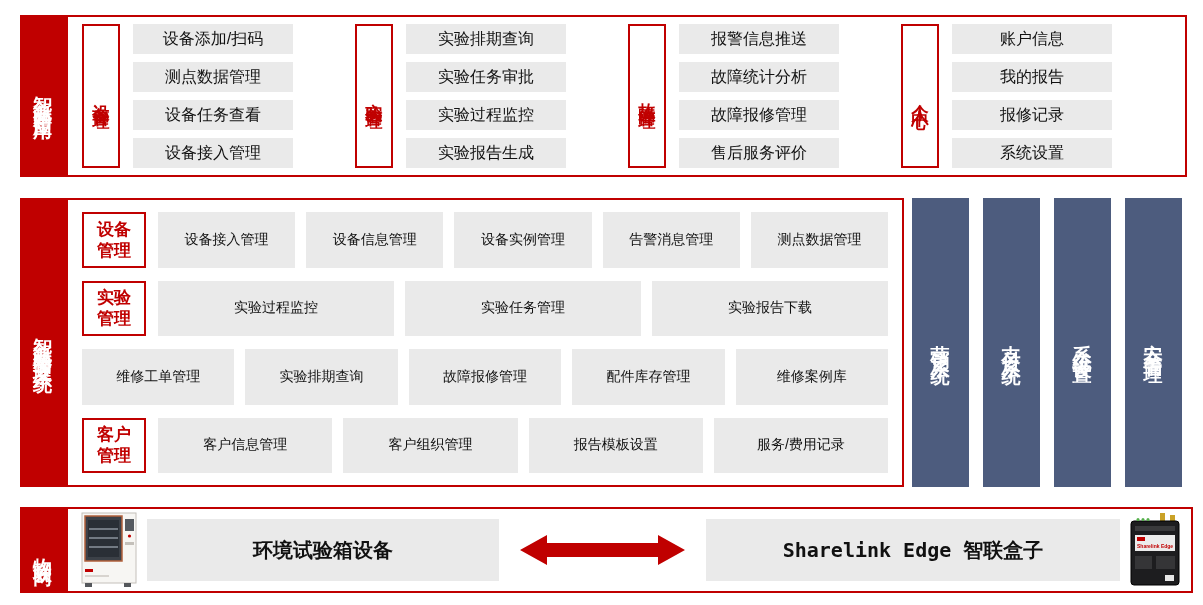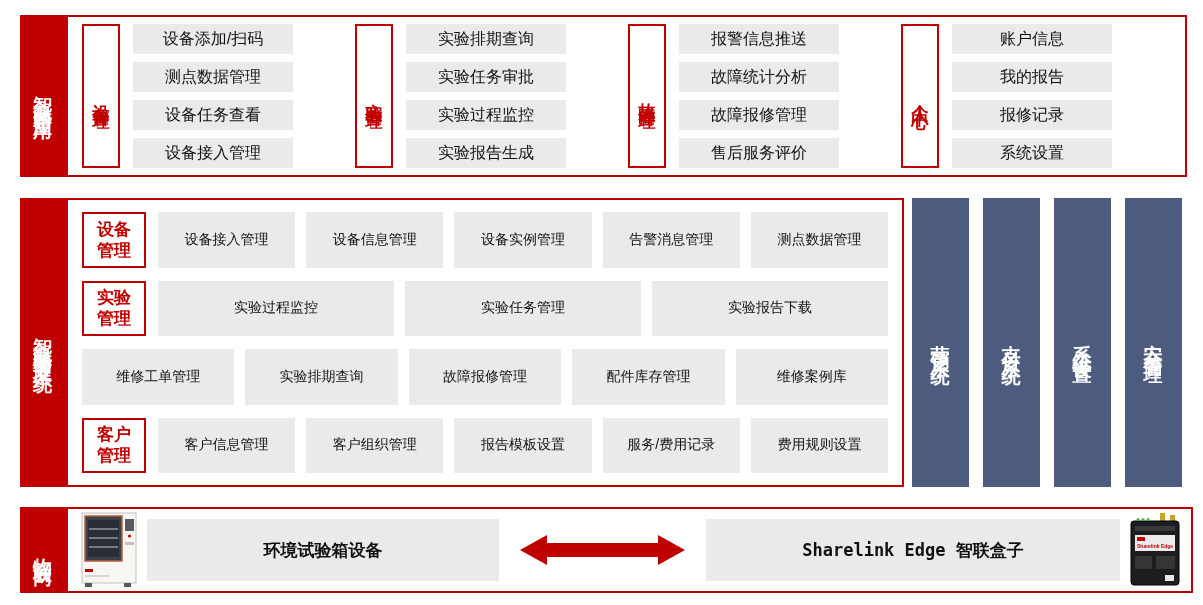--- a/index.html
+++ b/index.html
@@ -47,21 +47,21 @@
     justify-content:center;font-size:14px;white-space:nowrap;}
   .pillars{flex:1;display:flex;gap:14px;margin-left:8px;}
   .pillar{width:57px;flex:none;background:var(--blue);color:#fff;
     display:flex;align-items:center;justify-content:center;}
   .pillar .v-text{font-weight:bold;font-size:19px;letter-spacing:7px;}
 
   
   .band-bottom{top:507px;left:20px;width:1167px;height:86px;}
   .bottom-box{display:flex;align-items:center;padding:0 10px 0 12px;gap:9px;}
   .plate{height:62px;background:var(--gray);display:flex;align-items:center;
-    justify-content:center;font-weight:bold;font-size:17px;}
+    justify-content:center;font-weight:bold;font-size:20px;}
   .plate-left{width:352px;flex:none;}
   .plate-right{width:414px;flex:none;
     font-family:"DejaVu Sans Mono","Liberation Mono",monospace;}
   .arrow-wrap{flex:none;width:165px;margin:0 12px;display:flex;
     align-items:center;justify-content:center;}
   .img-wrap{flex:none;display:flex;align-items:center;justify-content:center;}
 </style>
 </head>
 <body>
 
@@ -166,21 +166,20 @@
 
       <div class="mid-row">
         <div class="row-label">
           <span class="wrap2">客户管理</span>
         </div>
         <div class="row-items">
           <div class="mid-item">客户信息管理</div>
           <div class="mid-item">客户组织管理</div>
           <div class="mid-item">报告模板设置</div>
           <div class="mid-item">服务/费用记录</div>
-          <div class="mid-item">费用规则设置</div>
         </div>
       </div>
 
     </div>
 
     <div class="pillars">
       <div class="pillar">
         <span class="v-text">营销系统</span>
       </div>
       <div class="pillar">

